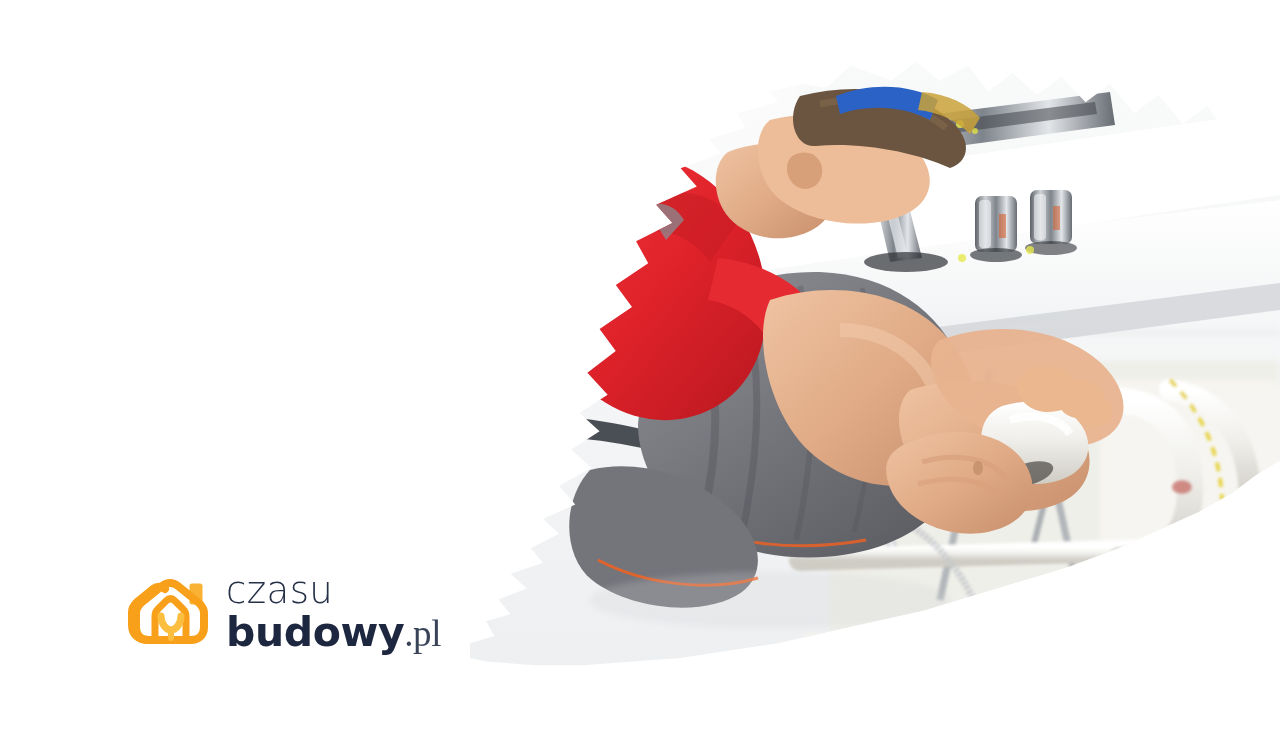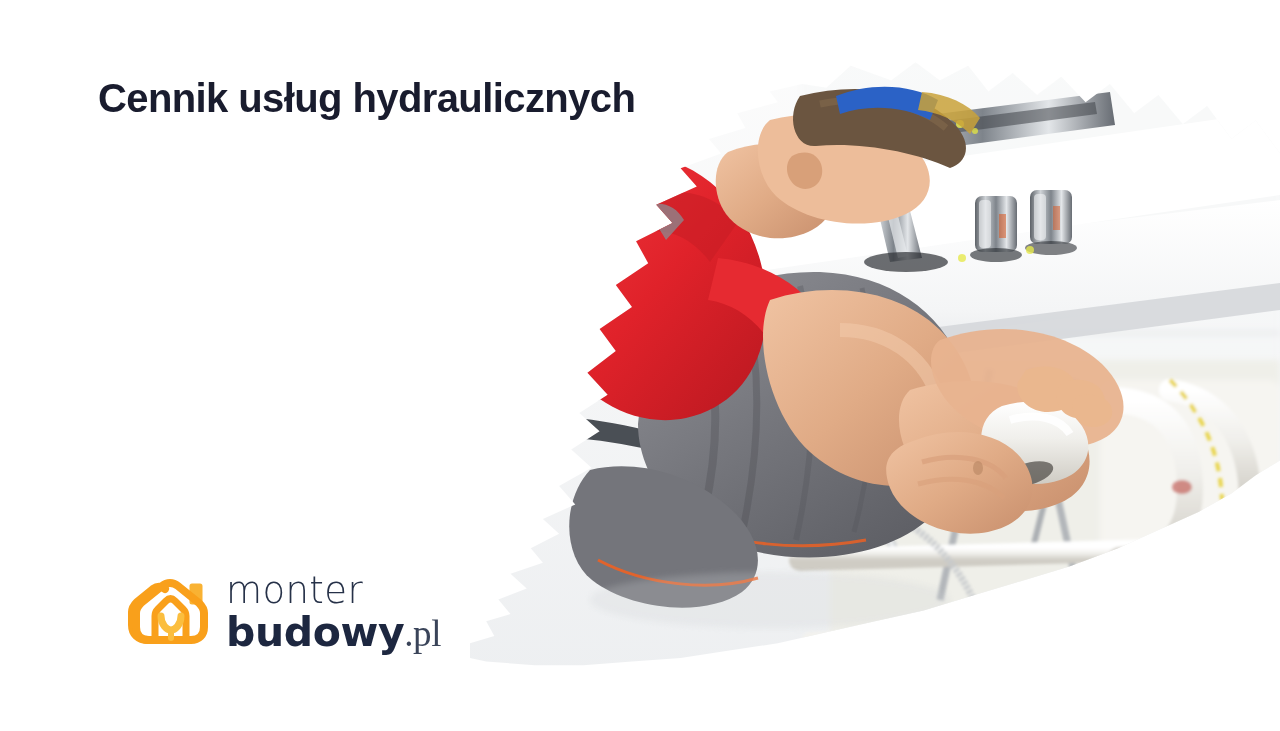--- a/index.html
+++ b/index.html
@@ -339,21 +339,20 @@
           <ellipse cx="508" cy="468" rx="5" ry="7" fill="#b88562" opacity="0.6"></ellipse>
         </g>
 
         <ellipse cx="300" cy="600" rx="180" ry="28" fill="#cfd1d4" opacity="0.25" filter="url(#soft)"></ellipse>
       </svg>
     </div>
   </div>
 
   <div id="text-col">
     <h1 id="headline">
-      <span class="hl-line">Cennik usług hydraulicznych</span>
     </h1>
   </div>
 
   <div id="logo">
     <svg id="logo-mark" viewBox="0 0 86 74">
 
       <path d="M66 10 L 74 10 L 74 26 L 66 26 Z" fill="#f9b233" stroke="#f9b233" stroke-width="5" stroke-linejoin="round"></path>
 
       <path d="M22 64 C 12 64 6 58 6 49 L 6 36 C 6 32 8 29 11 26 L 27 13 C 31 10 35 10 39 13" fill="none" stroke="#f9a01b" stroke-width="8" stroke-linecap="round" stroke-linejoin="round"></path>
 
@@ -362,18 +361,18 @@
                C 78 59 73 64 65 64 Z" fill="none" stroke="#f9a01b" stroke-width="8" stroke-linejoin="round"></path>
 
       <path d="M29 62 L 29 40 C 29 37 30 35 32 33 L 40 25 C 43 22 46 22 49 25
                L 57 33 C 59 35 60 37 60 40 L 60 62" fill="none" stroke="#f9a01b" stroke-width="7" stroke-linejoin="round" stroke-linecap="round"></path>
 
       <path d="M35 40 C 35 49 41 54 45 54 C 49 54 55 49 55 40" fill="none" stroke="#fbbe3e" stroke-width="7" stroke-linecap="round"></path>
 
       <path d="M45 54 L 45 62" stroke="#fbbe3e" stroke-width="6" stroke-linecap="round"></path>
     </svg>
     <div id="logo-word">
-      <span class="word-monter">monter</span>
+      <span class="word-monter">czasu</span>
       <span class="word-budowy"><span>budowy</span><span class="tld">.pl</span></span>
     </div>
   </div>
 
 </div>
 
 </body></html>

